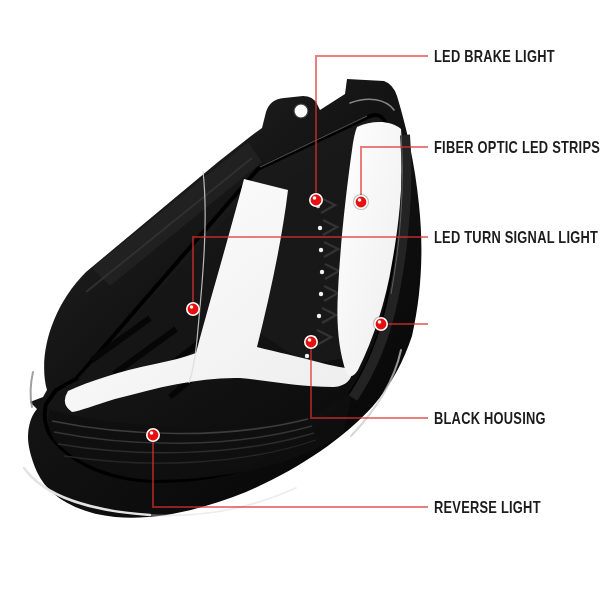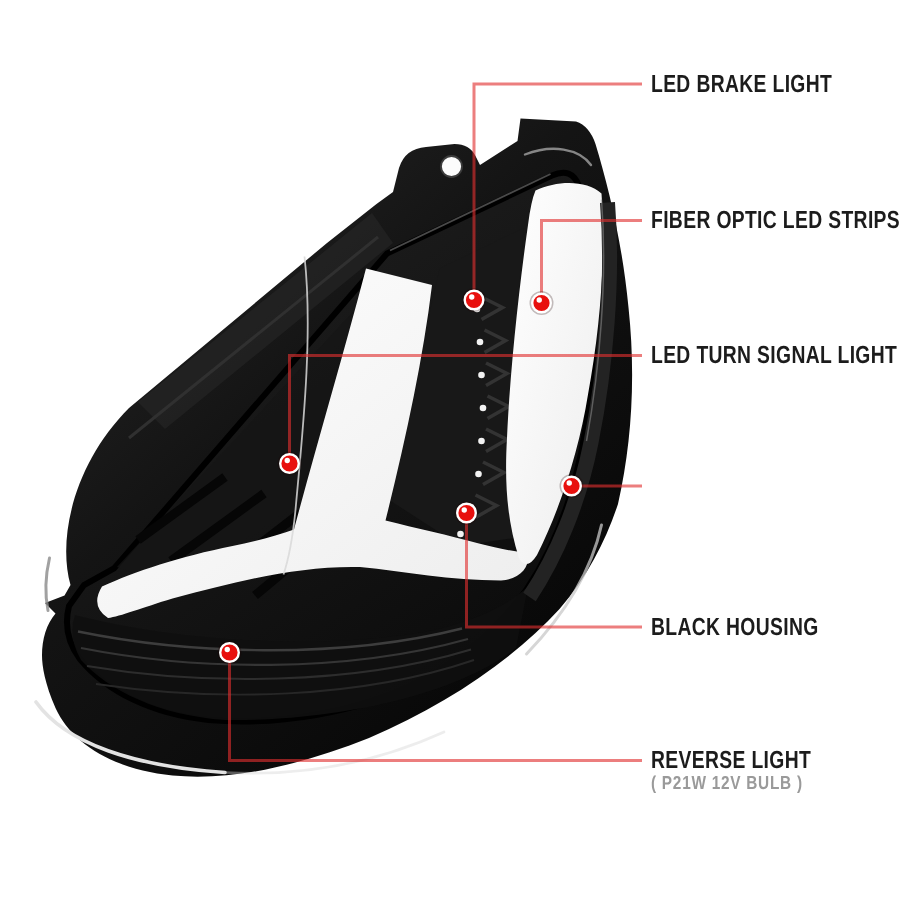--- a/index.html
+++ b/index.html
@@ -188,17 +188,14 @@
     </div>
   <div class="callout" style="top:227px">
       <span class="ct">LED TURN SIGNAL LIGHT</span>
     </div>
   <div class="callout" style="top:497px">
       <span class="ct">REVERSE LIGHT</span>
     </div>
   <div class="callout" style="top:408px">
       <span class="ct">BLACK HOUSING</span>
     </div>
-  <div class="callout sub" style="top:515px">
-      <span class="ct">( P21W  12V  BULB )</span>
-    </div>
 
 </div>
 
 </body></html>

